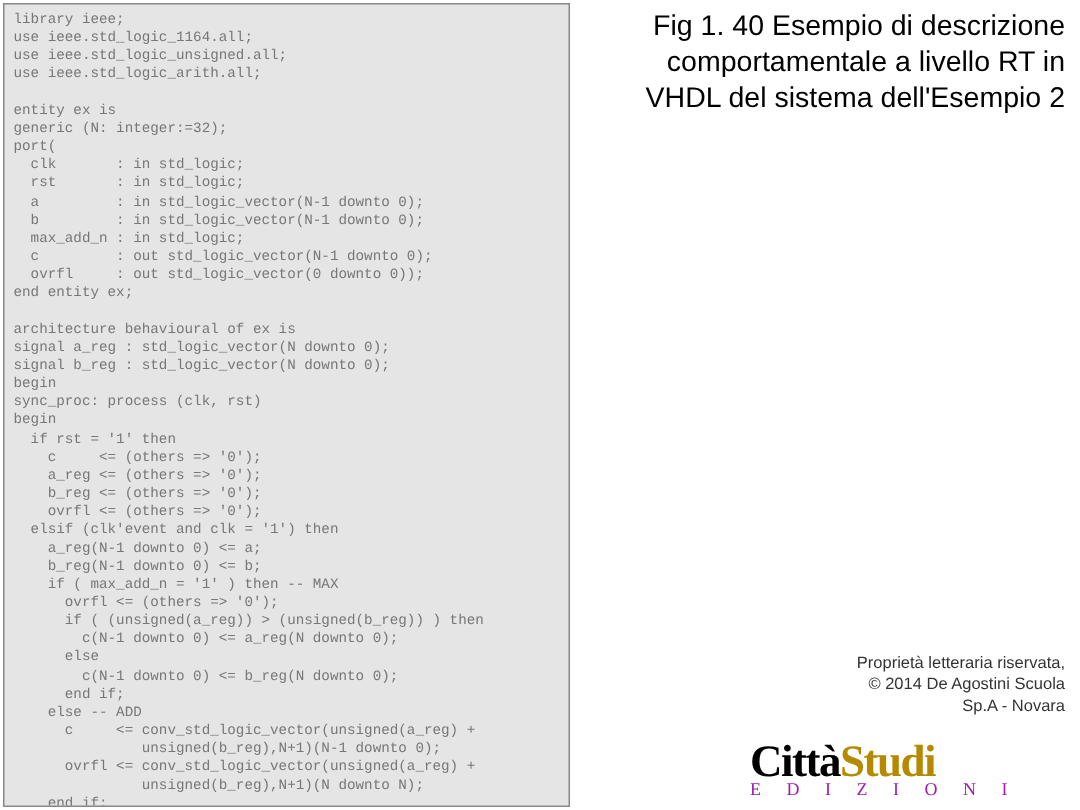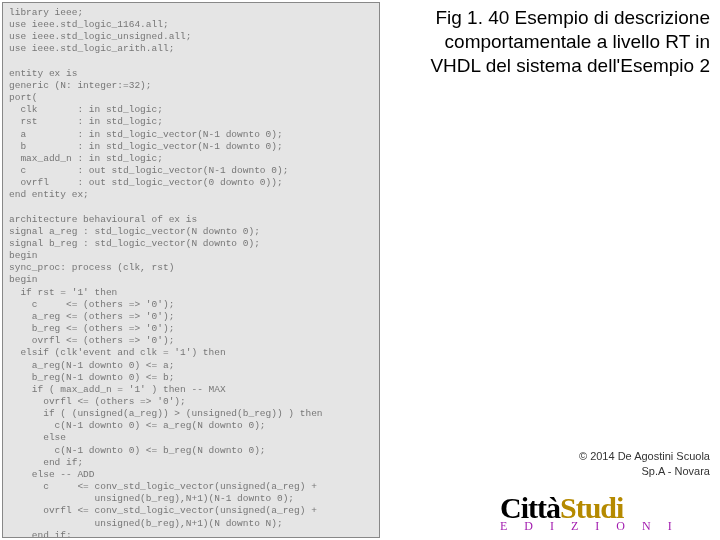--- a/index.html
+++ b/index.html
@@ -124,20 +124,21 @@
                unsigned(b_reg),N+1)(N downto N);
     end if;
   end if;
 end process sync_proc;
 end behavioural;</pre>
 </div>
 
 <div class="caption">Fig 1. 40 Esempio di descrizione comportamentale a livello RT in VHDL del sistema dell'Esempio 2</div>
 
 <div class="copyright">
+  <div>Proprietà letteraria riservata,</div>
   <div>© 2014 De Agostini Scuola</div>
   <div>Sp.A - Novara</div>
 </div>
 
 <div class="logo">
   <div class="brand">
     <span>Città</span><span class="accent">Studi</span>
   </div>
   <div class="sub">E D I Z I O N I</div>
 </div>

